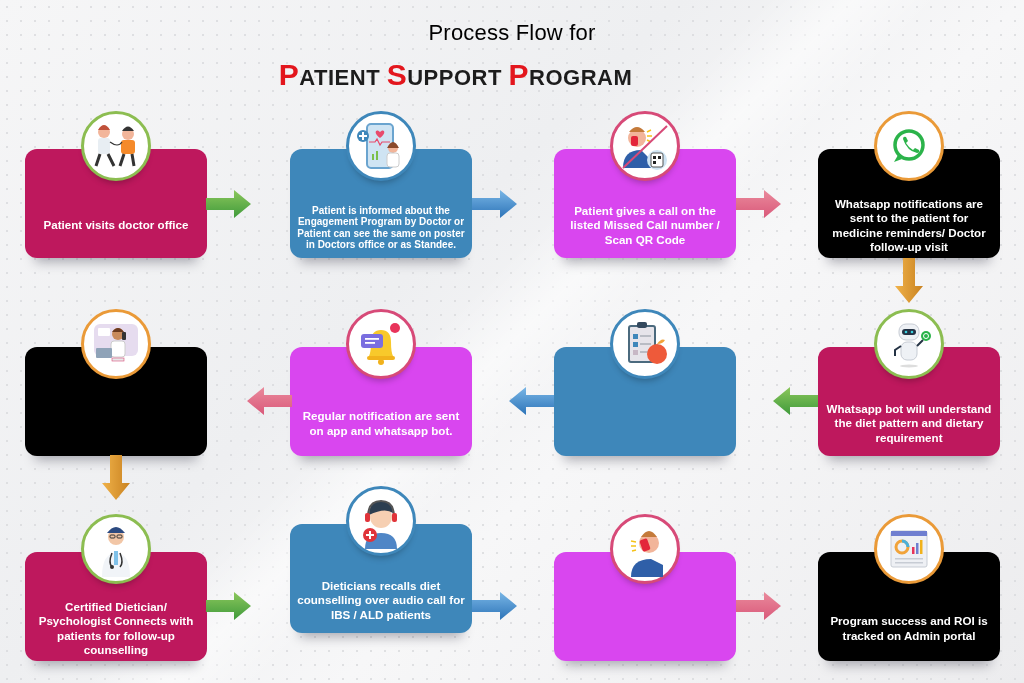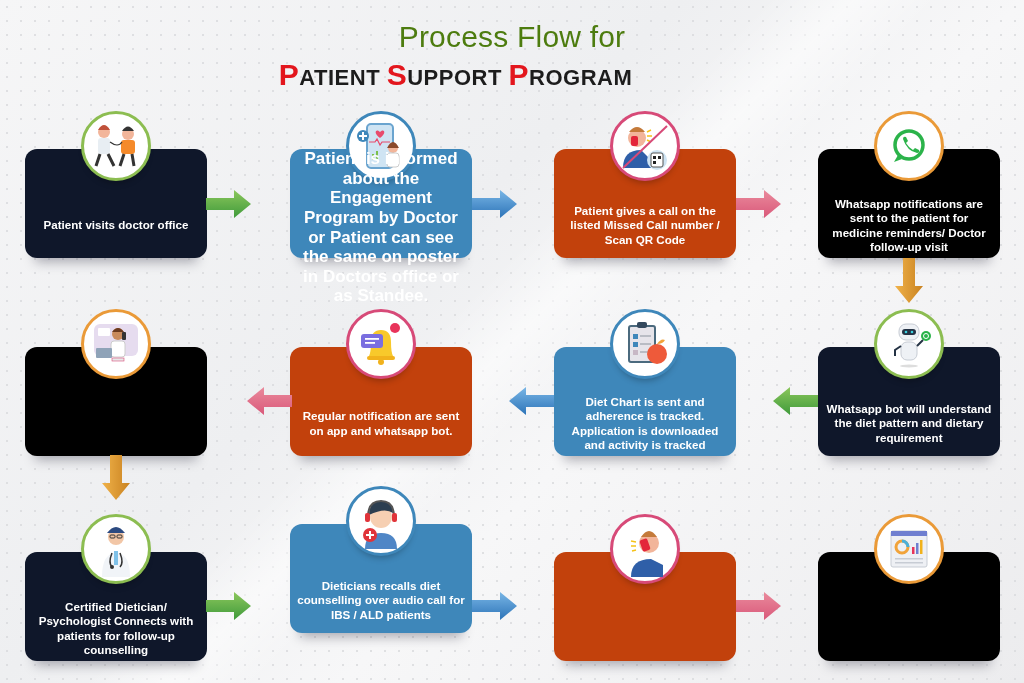--- a/index.html
+++ b/index.html
@@ -15,21 +15,21 @@
       background-size: 14px 14px;
       opacity: 0.8;
       pointer-events: none;
     }
     .diag {
       position: absolute; pointer-events: none;
       background: linear-gradient(135deg, transparent 45%, rgba(255,255,255,0.55) 50%, transparent 55%);
     }
     .title-line1 {
       position: absolute; left: 0; width: 1024px; top: 20px;
-      text-align: center; font-size: 30px; color: #4d7c0f;
+      text-align: center; font-size: 22px; color: #000000;
       font-family: "Liberation Sans", sans-serif; letter-spacing: 0.2px;
     }
     .title-line2 {
       position: absolute; left: 0; width: 911px; top: 58px;
       text-align: center; font-size: 22px; font-weight: bold; color: #1c1c1c;
       font-family: "Liberation Sans", sans-serif; letter-spacing: 0.5px;
     }
     .title-line2 .cap { color: #e3161d; font-size: 30px; }
 
     .step {
@@ -38,24 +38,24 @@
       border-radius: 12px;
       box-shadow: 0 14px 12px -10px rgba(30,30,50,0.35);
     }
     .step .txt {
       position: absolute; left: 6px; right: 6px; bottom: 0; top: 44px;
       display: flex; align-items: center; justify-content: center;
       text-align: center; color: #fff;
       font-family: "Liberation Sans", sans-serif; font-weight: bold;
       font-size: 11.6px; line-height: 1.22;
     }
-    .step .txt.tight { font-size: 17px; line-height: 1.15; top: 48px; }
-    .green { background: #0f172a; }
+    .step .txt.tight { font-size: 10px; line-height: 1.15; top: 48px; }
+    .green { background: #be185d; }
     .blue { background: #3e87ba; }
-    .pink { background: #c2410c; padding-left: 8px; }
+    .pink { background: #d946ef; padding-left: 8px; }
     .orange { background: #000000; }
 
     .circle {
       position: absolute;
       width: 70px; height: 70px; border-radius: 50%;
       background: #fff;
       left: 56px; top: -38px;
       display: flex; align-items: center; justify-content: center;
       box-shadow: 0 6px 6px -4px rgba(0,0,0,0.25);
     }
@@ -170,21 +170,20 @@
       <rect x="16" y="18" width="5" height="5" fill="#3e87ba"></rect>
         <rect x="23" y="19" width="11" height="2" fill="#b9bcc4"></rect>
       <rect x="16" y="26" width="5" height="5" fill="#3e87ba"></rect>
         <rect x="23" y="27" width="11" height="2" fill="#b9bcc4"></rect>
       <rect x="16" y="34" width="5" height="5" fill="#c7b7c5"></rect>
         <rect x="23" y="35" width="11" height="2" fill="#b9bcc4"></rect>
       <circle cx="40" cy="38" r="10" fill="#ee5a3a"></circle>
       <path d="M40 28 q4 -6 8 -4 q-2 4 -8 4z" fill="#f1a33a"></path>
     </svg>
   </div>
-  <div class="txt">Diet Chart is sent and adherence is tracked.  Application is downloaded and activity is tracked</div>
 </div>
 
 <div class="step pink" style="left:290px;top:347px;">
   <div class="circle">
     <svg viewBox="0 0 56 56">
       <path d="M16 40 q2 -4 2 -14 q0 -12 10 -12 q10 0 10 12 q0 10 2 14z" fill="#f8c92b"></path>
       <rect x="14" y="40" width="28" height="4" rx="2" fill="#f1b21c"></rect>
       <circle cx="28" cy="46" r="3" fill="#f1b21c"></circle>
       <rect x="8" y="18" width="22" height="14" rx="3" fill="#7a6ee0"></rect>
       <rect x="12" y="22" width="14" height="1.8" fill="#fff"></rect>
@@ -261,20 +260,21 @@
       <rect x="10" y="10" width="36" height="5" fill="#6f7fd0"></rect>
       <circle cx="21" cy="26" r="6" fill="none" stroke="#f1a33a" stroke-width="3"></circle>
       <path d="M21 20 a6 6 0 0 1 6 6" stroke="#4ab0d9" stroke-width="3" fill="none"></path>
       <rect x="31" y="26" width="2.5" height="7" fill="#e8345a"></rect>
         <rect x="35" y="22" width="2.5" height="11" fill="#6f7fd0"></rect>
         <rect x="39" y="19" width="2.5" height="14" fill="#f1b21c"></rect>
       <rect x="14" y="37" width="28" height="1.5" fill="#c7ccd4"></rect>
         <rect x="14" y="41" width="28" height="1.5" fill="#c7ccd4"></rect>
     </svg>
   </div>
+  <div class="txt">Program success and ROI is tracked on Admin portal</div>
 </div>
 
 <div class="arrow" style="left:206px;top:188px;">
   <svg width="46" height="32" viewBox="0 0 46 32">
       <defs>
         <linearGradient id="gG" x1="0" y1="0" x2="0" y2="1">
           <stop offset="0" stop-color="#8cc75c"></stop>
           <stop offset="1" stop-color="#3f9a3b"></stop>
         </linearGradient>
       </defs>

